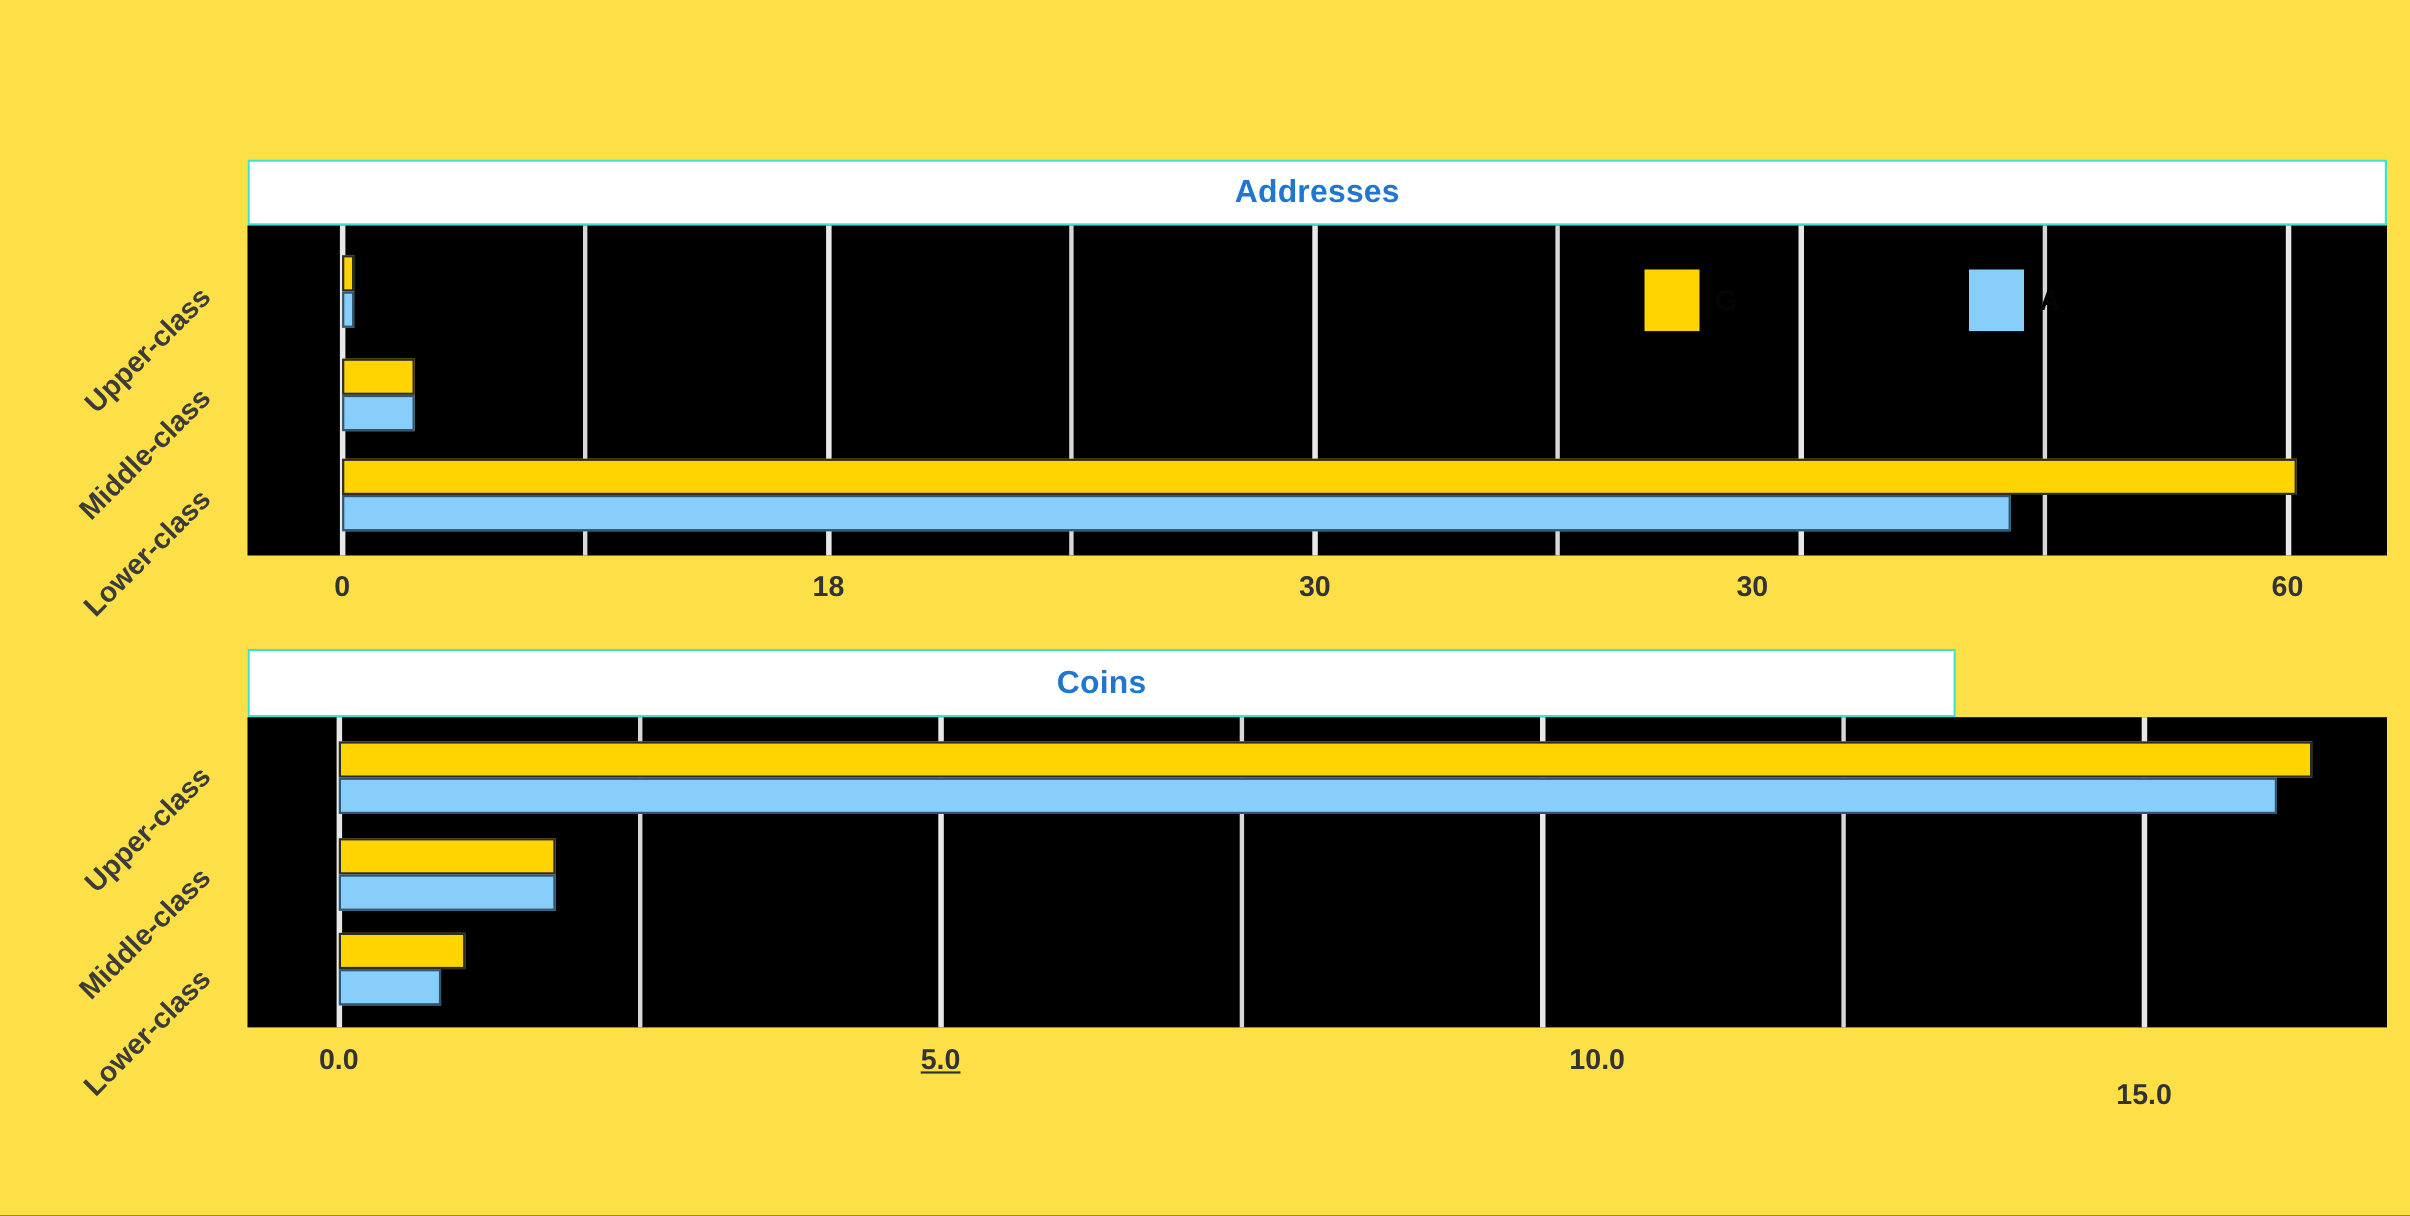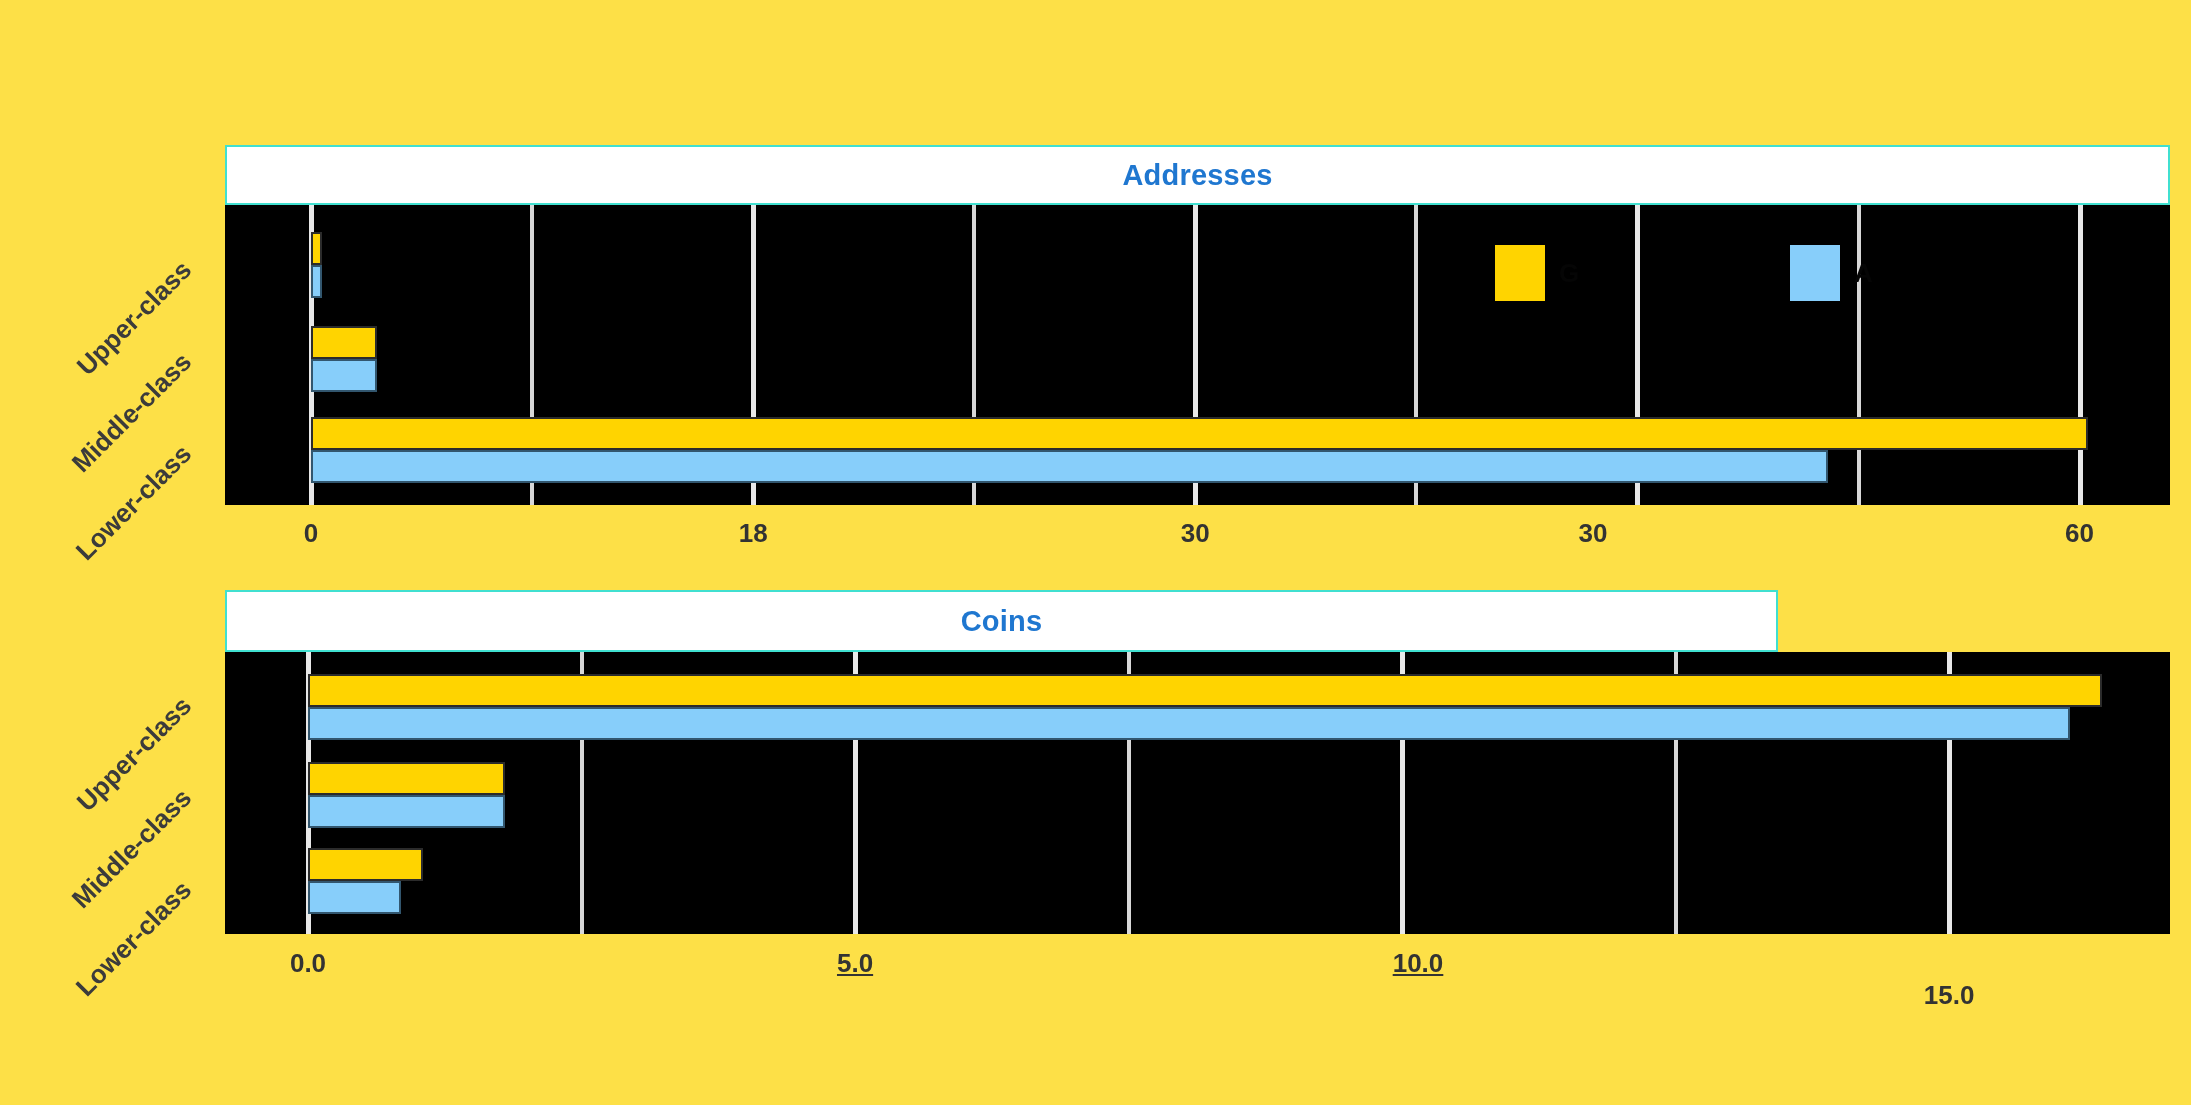--- a/index.html
+++ b/index.html
@@ -93,18 +93,18 @@
 <div class="tick-label" style="left: 311px; top: 518px;">0</div>
     <div class="tick-label" style="left: 753.143px; top: 518px;">18</div>
     <div class="tick-label" style="left: 1195.29px; top: 518px;">30</div>
     <div class="tick-label" style="left: 1593px; top: 518px;">30</div>
     <div class="tick-label" style="left: 2079.57px; top: 518px;">60</div>
     <div class="ylab" style="left: 0px; width: 187px; top: 250px;">Upper-class</div>
     <div class="ylab" style="left: 0px; width: 187px; top: 342px;">Middle-class</div>
     <div class="ylab" style="left: 0px; width: 187px; top: 434px;">Lower-class</div>
     <div class="tick-label" style="left: 308px; top: 948px;">0.0</div>
     <div class="tick-label" style="left: 855.059px; top: 948px; text-decoration: underline;">5.0</div>
-    <div class="tick-label" style="left: 1418px; top: 948px; text-decoration: underline;">10.0</div>
+    <div class="tick-label" style="left: 1452px; top: 948px;">10.0</div>
     <div class="tick-label" style="left: 1949.18px; top: 980px;">15.0</div>
     <div class="ylab" style="left: 0px; width: 187px; top: 686px;">Upper-class</div>
     <div class="ylab" style="left: 0px; width: 187px; top: 778px;">Middle-class</div>
     <div class="ylab" style="left: 0px; width: 187px; top: 870px;">Lower-class</div>
   </div>
 
 </body></html>

